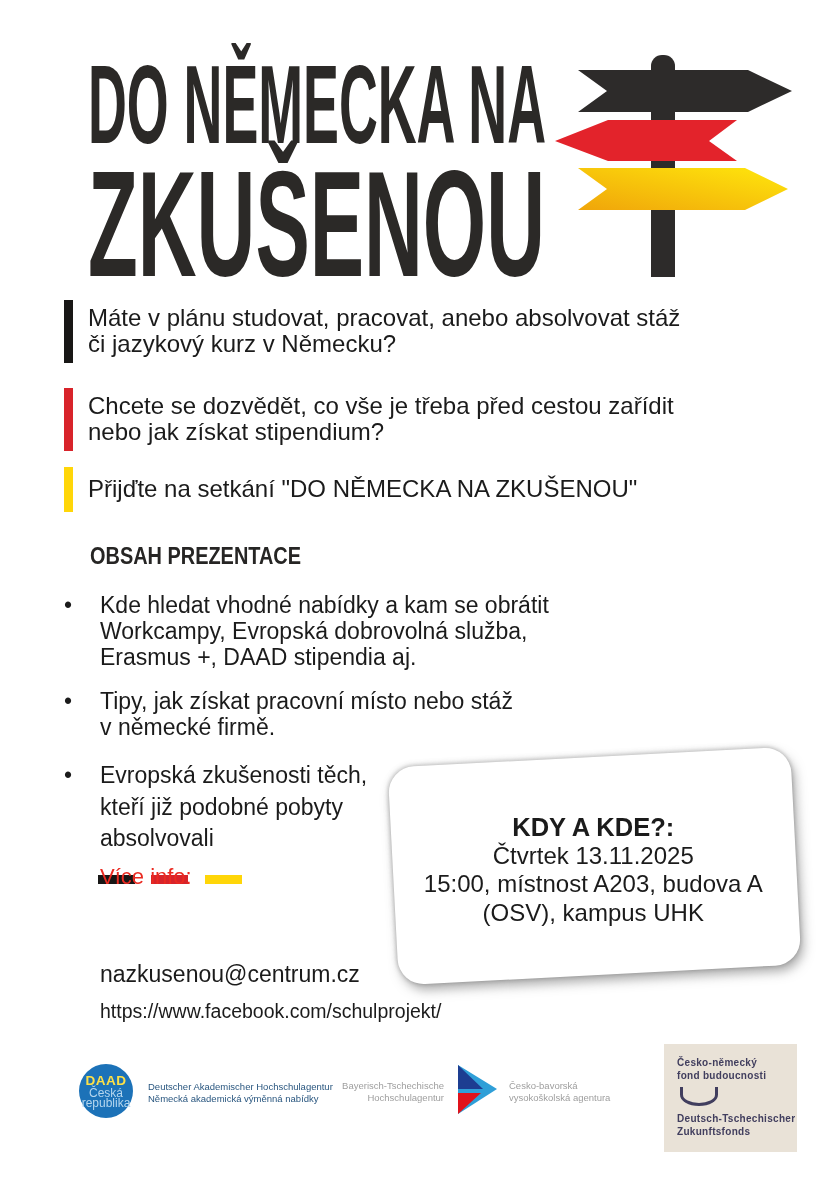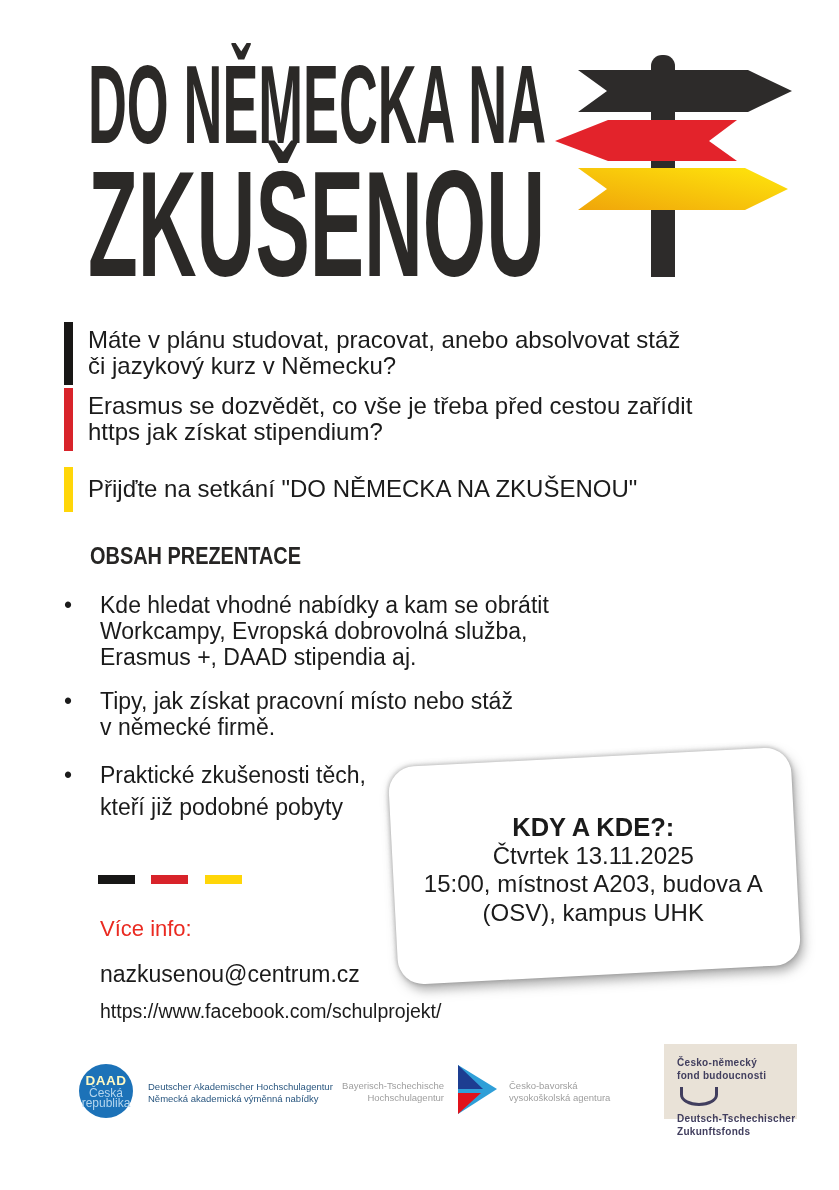--- a/index.html
+++ b/index.html
@@ -22,48 +22,48 @@
 
   .bullet{position:absolute;left:64px;display:flex;font-size:23px;line-height:26px;}
   .bullet .dot{width:36px;flex:0 0 36px;}
   .bullet .dot::before{content:"\2022";}
   .bullet .blines div{white-space:nowrap;}
   #bullet-3{line-height:31.5px;}
 
   .flag-dashes{position:absolute;left:98px;top:875px;}
   .flag-dashes span{display:inline-block;width:37px;height:9px;margin-right:12px;vertical-align:top;}
 
-  .more-info{position:absolute;left:100px;top:916px;font-size:22px;white-space:nowrap;}
+  .more-info{position:absolute;left:100px;top:864px;font-size:22px;white-space:nowrap;}
   .email{position:absolute;left:100px;top:961px;font-size:23px;white-space:nowrap;}
   .facebook{position:absolute;left:100px;top:1000px;font-size:19.5px;white-space:nowrap;}
 
   .event-box{
     position:absolute;left:393px;top:757px;width:403px;height:218px;background:#ffffff;
     border-radius:26px;transform:rotate(-3deg);
     box-shadow:0 0 4px rgba(0,0,0,.18), 3px 6px 11px rgba(90,90,90,.5), -1px -2px 5px rgba(140,140,140,.25);
   }
   .event-inner{transform:rotate(3deg);text-align:center;padding-top:56px;font-size:24px;line-height:28.5px;}
   .event-inner .ev-head{font-weight:bold;font-size:25.5px;}
   .event-inner div{white-space:nowrap;}
 
   
   .daad-circle{
     position:absolute;left:79px;top:1064px;width:54px;height:54px;border-radius:50%;
     display:flex;flex-direction:column;align-items:center;justify-content:center;text-align:center;
   }
-  .daad-circle .acr{color:#fef9c3;font-weight:bold;font-size:13.5px;letter-spacing:.5px;line-height:14px;}
+  .daad-circle .acr{color:#fde047;font-weight:bold;font-size:13.5px;letter-spacing:.5px;line-height:14px;}
   .daad-circle .sub{font-size:12px;line-height:10px;}
   .daad-name{position:absolute;left:148px;top:1081px;font-size:9.5px;line-height:11.5px;}
   .daad-name div{white-space:nowrap;}
   .btha-de{position:absolute;left:318px;top:1080px;width:126px;text-align:right;font-size:9.5px;line-height:12px;}
   .btha-cs{position:absolute;left:509px;top:1080px;font-size:9.5px;line-height:12px;}
   .btha-de div,.btha-cs div{white-space:nowrap;}
   .btha-logo{position:absolute;left:452px;top:1063px;}
   .fond-box{
-    position:absolute;left:664px;top:1044px;width:133px;height:75px;box-sizing:border-box;
+    position:absolute;left:664px;top:1044px;width:133px;height:108px;box-sizing:border-box;
     padding:12px 0 0 13px;
   }
   .fond-box .fline{font-size:10px;line-height:13px;font-weight:bold;letter-spacing:.3px;white-space:nowrap;}
   .fond-arc{width:32px;height:16px;border:3px solid #413e5e;border-top:none;
     border-radius:0 0 32px 32px / 0 0 19px 19px;margin:5px 0 6px 3px;}
 </style>
 </head>
 <body>
 
 <div class="poster">
@@ -79,32 +79,32 @@
     <text x="88" y="276" font-size="150" textLength="457" lengthAdjust="spacingAndGlyphs" fill="#2b2927">ZKUŠENOU</text>
     <g>
       <rect x="651" y="55" width="24" height="222" rx="11" fill="#2d2b2a"></rect>
       <rect x="651" y="255" width="24" height="22" fill="#2d2b2a"></rect>
       <polygon points="578,70 748,70 792,91 748,112 578,112 607,91" fill="#2d2b2a"></polygon>
       <polygon points="555,141 608,120 737,120 709,141 737,161 608,161" fill="#e3232b"></polygon>
       <polygon points="578,168 745,168 788,189 745,210 578,210 607,189" fill="url(#yg)"></polygon>
     </g>
   </svg>
 
-  <div class="callout" id="callout-1" style="top:322px;">
+  <div class="callout" id="callout-1" style="top:300px;">
     <div class="bar" style="background: rgb(24, 23, 22);"></div>
     <div class="txt">
       <div>Máte v plánu studovat, pracovat, anebo absolvovat stáž</div>
       <div>či jazykový kurz v Německu?</div>
     </div>
   </div>
   <div class="callout" id="callout-2" style="top:388px;">
     <div class="bar" style="background: rgb(216, 35, 42);"></div>
     <div class="txt">
-      <div>Erasmus se dozvědět, co vše je třeba před cestou zařídit</div>
-      <div>https jak získat stipendium?</div>
+      <div>Chcete se dozvědět, co vše je třeba před cestou zařídit</div>
+      <div>nebo jak získat stipendium?</div>
     </div>
   </div>
   <div class="callout" id="callout-3" style="top:467px;">
     <div class="bar" style="background: rgb(255, 214, 8);"></div>
     <div class="txt">
       <div>Přijďte na setkání "DO NĚMECKA NA ZKUŠENOU"</div>
       <div></div>
     </div>
   </div>
 
@@ -124,22 +124,23 @@
     <div class="dot"></div>
     <div class="blines">
       <div>Tipy, jak získat pracovní místo nebo stáž</div>
       <div>v německé firmě.</div>
       <div></div>
     </div>
   </div>
   <div class="bullet" id="bullet-3" style="top:760px;">
     <div class="dot"></div>
     <div class="blines">
-      <div>Praktické zkušenosti těch,</div>
+      <div>Evropská zkušenosti těch,</div>
       <div>kteří již podobné pobyty</div>
+      <div>absolvovali</div>
     </div>
   </div>
 
   <div class="flag-dashes">
     <span style="background: rgb(24, 23, 22);"></span>
     <span style="background: rgb(216, 35, 42);"></span>
     <span style="background: rgb(255, 214, 8);"></span>
   </div>
 
   <div class="event-box">

